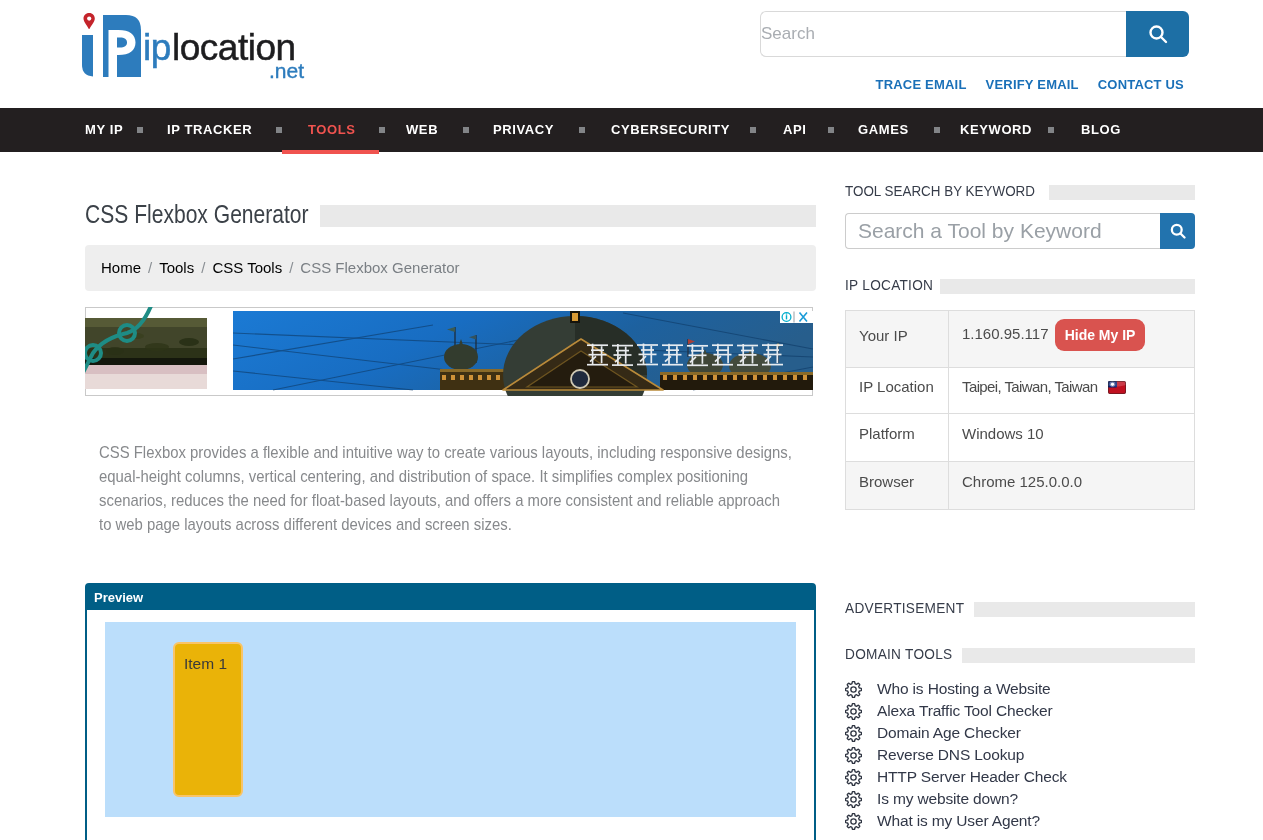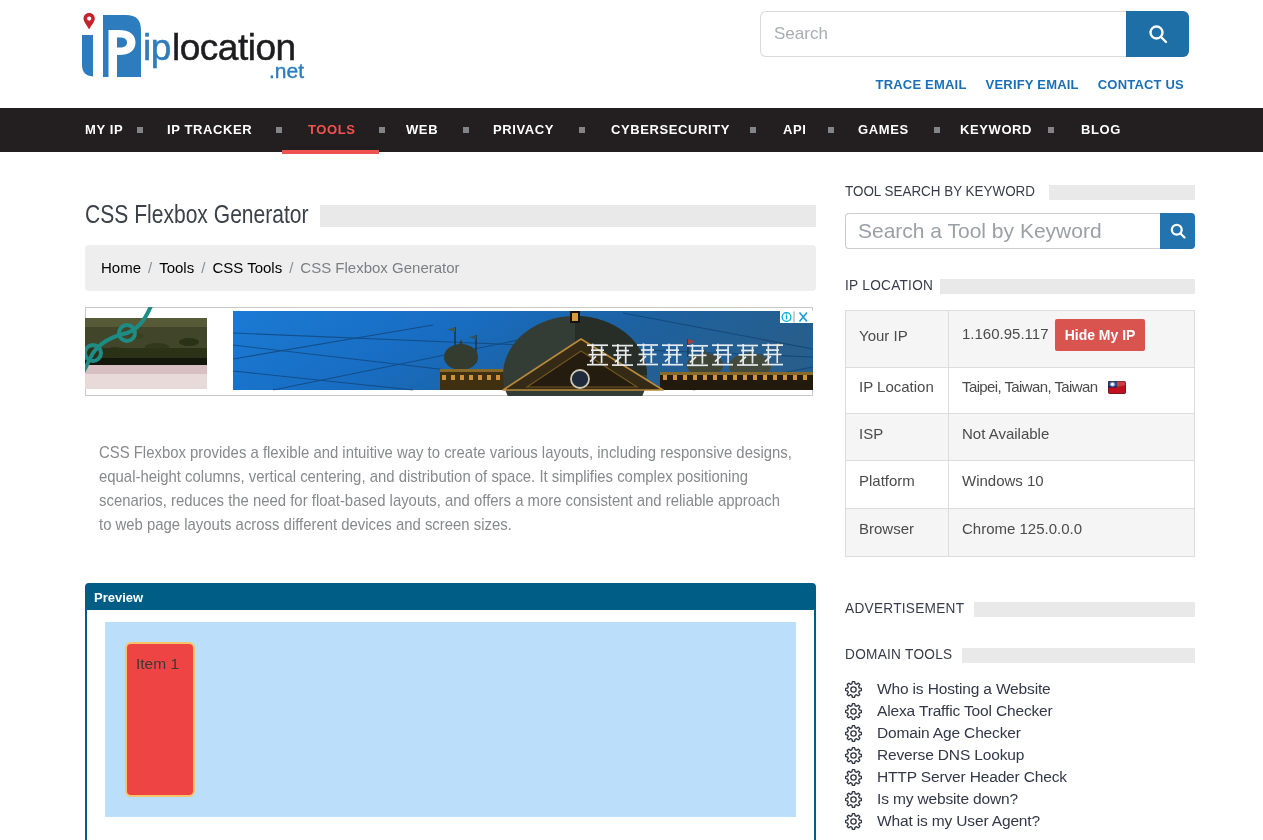--- a/index.html
+++ b/index.html
@@ -3,21 +3,21 @@
 <meta charset="utf-8">
 <style>
 * { margin:0; padding:0; box-sizing:border-box; }
 html,body { background:#fff; }
 body { font-family:"Liberation Sans", sans-serif; }
 #page { position:relative; width:1263px; height:840px; overflow:hidden; background:#fff; }
 .abs { position:absolute; }
 
 
 .search { position:absolute; left:760px; top:11px; width:429px; height:46px; display:flex; }
-.search input { flex:1; border:1px solid #d9d9d9; border-right:none; border-radius:6px 0 0 6px; padding-left:13px; font-size:17px; font-family:"Liberation Sans",sans-serif; color:#444; outline:none; }
+.search input { flex:1; border:1px solid #d9d9d9; border-right:none; border-radius:6px 0 0 6px; font-size:17px; font-family:"Liberation Sans",sans-serif; color:#444; outline:none; }
 .search input::placeholder { color:#a9adb2; }
 .search .btn { width:63px; background:#1d6fa5; border-radius:0 6px 6px 0; display:flex; align-items:center; justify-content:center; }
 .toplinks { position:absolute; top:77px; right:79px; font-size:13px; font-weight:bold; color:#1a70b8; letter-spacing:0.2px; }
 .toplinks span { margin-left:19px; }
 
 
 .nav { position:absolute; left:0; top:108px; width:1263px; height:44px; background:#231f20; }
 .nav .it { position:absolute; top:0; height:44px; line-height:44px; color:#fff; font-size:13px; font-weight:bold; letter-spacing:0.6px; white-space:nowrap; }
 .nav .sq { position:absolute; top:19px; width:6px; height:6px; background:#828487; }
 .nav .red { color:#f0534f; }
@@ -34,36 +34,36 @@
 .crumb .sep { margin:0 7px; color:#8a8f94; }
 
 
 .desc { position:absolute; left:99px; top:441px; font-size:17px; line-height:24px; color:#87898c; white-space:nowrap; transform:scaleX(0.876); transform-origin:left top; }
 
 
 .preview { position:absolute; left:85px; top:583px; width:731px; height:400px; border:2px solid #005e86; border-radius:4px 4px 0 0; background:#fff; }
 .preview .phead { height:25px; background:#005e86; color:#fff; font-size:13px; font-weight:bold; padding:5px 0 0 7px; }
 .preview .pbody { padding:12px 18px; }
 .preview .flexc { background:#bbdefb; height:195px; padding:20px; display:flex; }
-.preview .fitem { width:70px; height:155px; background:#ef4444; border:2px solid #f9c468; border-radius:6px; padding:11px 9px; font-size:15.5px; color:#3a3a3a; }
+.preview .fitem { width:70px; height:155px; background:#eab308; border:2px solid #f9c468; border-radius:6px; padding:11px 9px; font-size:15.5px; color:#3a3a3a;margin-left:48px; }
 
 
 .sht { position:absolute; left:845px; font-size:15px; color:#363c49; letter-spacing:0.3px; white-space:nowrap; transform:scaleX(0.91); transform-origin:left top; }
 .shb { position:absolute; height:15px; background:#e9e9e9; }
 
 .tsearch { position:absolute; left:845px; top:213px; width:350px; height:36px; display:flex; }
 .tsearch input { flex:1; border:1px solid #ccc; border-right:none; border-radius:4px 0 0 4px; padding-left:12px; font-size:21px; font-family:"Liberation Sans",sans-serif; color:#444; outline:none; }
 .tsearch input::placeholder { color:#9aa0a6; }
 .tsearch .btn { width:35px; background:#2273ae; border-radius:0 4px 4px 0; display:flex; align-items:center; justify-content:center; }
 
 table.ipt { position:absolute; left:845px; top:310px; width:350px; border-collapse:collapse; font-size:15px; color:#4b4b4b; }
 table.ipt td { border:1px solid #ddd; padding:8px 8px 16px 13px; }
 table.ipt tr.g { background:#f5f5f5; }
 table.ipt td.lbl { width:103px; }
-.hidebtn { display:inline-block; background:#d9534f; color:#fff; font-weight:bold; font-size:14px; border-radius:2px; padding:8px 10px; margin-left:2px; vertical-align:middle; }
+.hidebtn { display:inline-block; background:#d9534f; color:#fff; font-weight:bold; font-size:14px; border-radius:9px; padding:8px 10px; margin-left:2px; vertical-align:middle; }
 
 .dlist { position:absolute; left:845px; top:678px; width:350px; font-size:15.5px; letter-spacing:-0.15px; color:#323848; }
 .dlist .row { display:flex; align-items:center; height:22px; margin-bottom:0; }
 .dlist .row svg { margin-right:15px; flex:0 0 auto; }
 </style>
 </head>
 <body>
 <div id="page">
   <svg width="0" height="0" style="position:absolute">
       <defs>
@@ -319,24 +319,20 @@
           <td class="lbl">IP Location</td>
           <td><span style="letter-spacing:-0.6px;">Taipei, Taiwan, Taiwan</span> <svg width="18" height="13" viewBox="0 0 18 13" style="vertical-align:-2px;margin-left:6px;">
               <rect width="18" height="13" rx="2" fill="#c01020"></rect>
               <rect width="9" height="6.5" rx="1" fill="#001a70"></rect>
               <circle cx="4.5" cy="3.2" r="1.7" fill="#fff"></circle>
               <circle cx="4.5" cy="3.2" r="2.4" fill="none" stroke="#fff" stroke-width="0.5" opacity="0.7"></circle>
               <path d="M0 0 h18 v4 q-9 3 -18 1 z" fill="#fff" opacity="0.18"></path>
               <rect x="0.4" y="0.4" width="17.2" height="12.2" rx="1.6" fill="none" stroke="#222" stroke-width="0.8" opacity="0.6"></rect>
             </svg></td>
         </tr>
-    <tr class="g" style="height:47px;">
-          <td class="lbl">ISP</td>
-          <td>Not Available</td>
-        </tr>
     <tr style="height:48px;">
           <td class="lbl">Platform</td>
           <td>Windows 10</td>
         </tr>
     <tr class="g" style="height:48px;">
           <td class="lbl">Browser</td>
           <td>Chrome 125.0.0.0</td>
         </tr>
   </tbody>
     </table>

